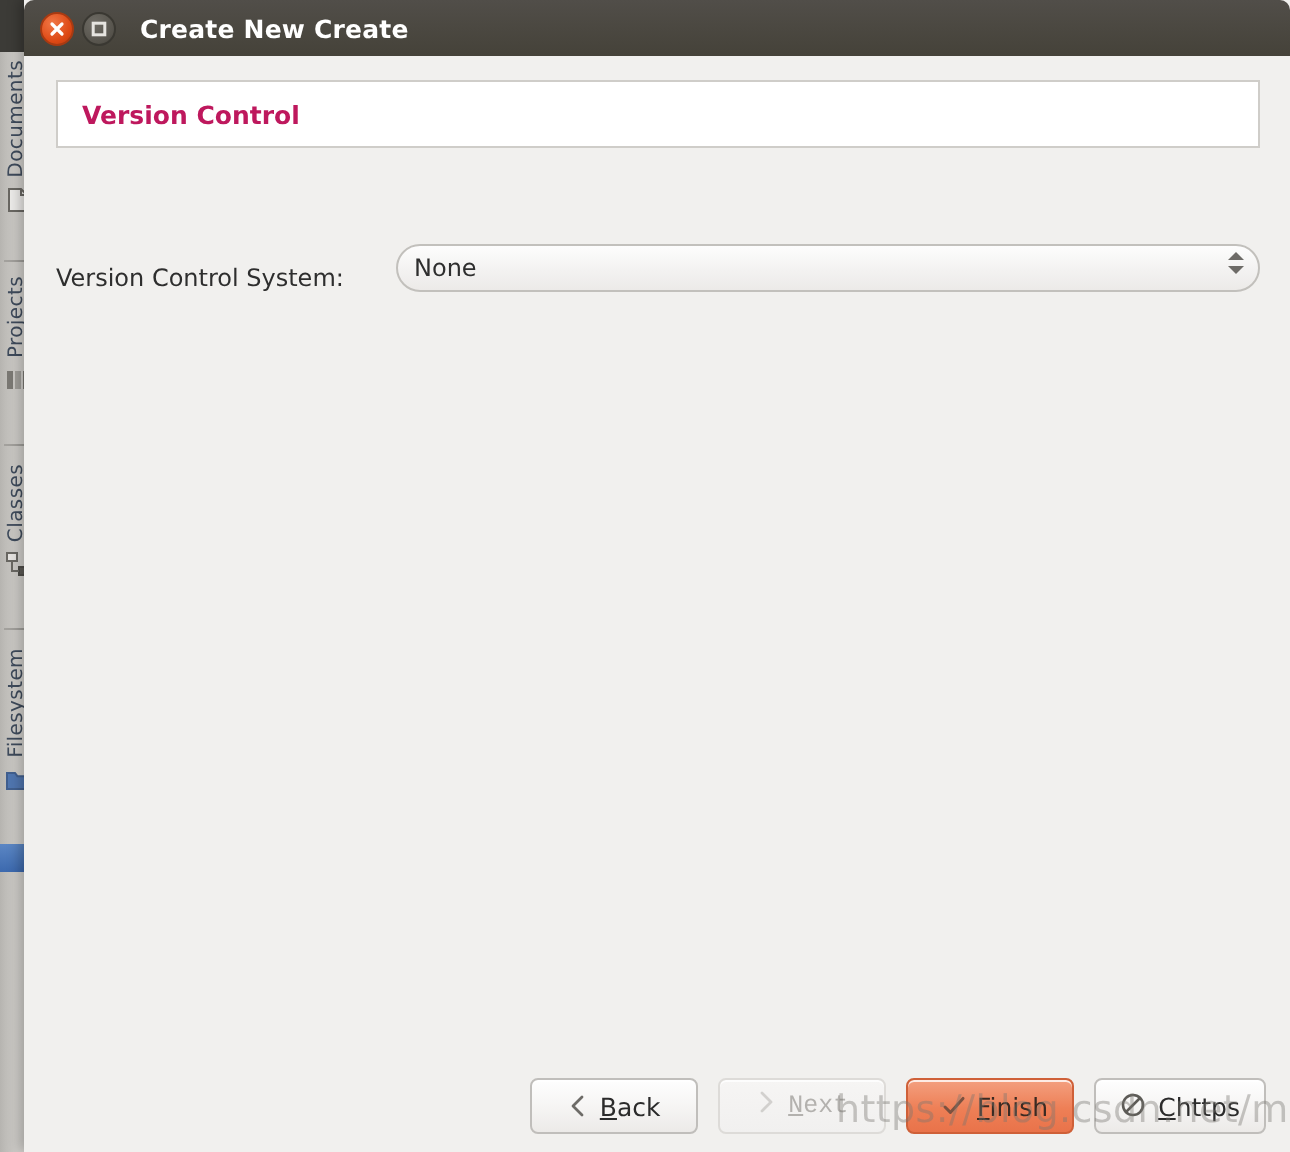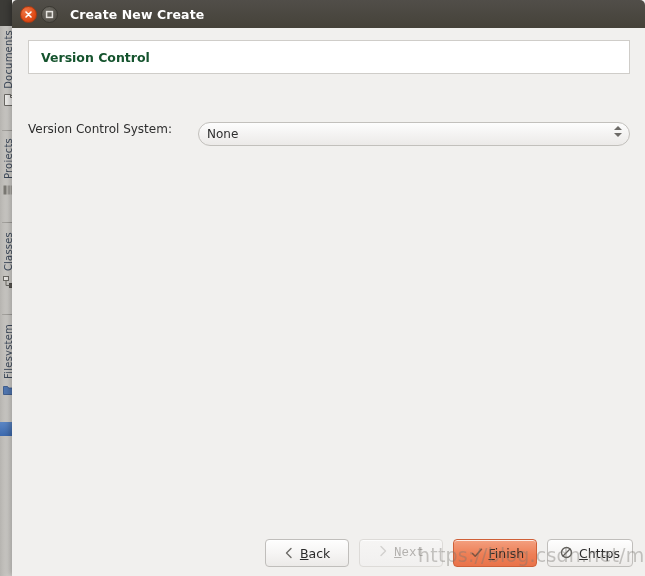--- a/index.html
+++ b/index.html
@@ -164,32 +164,32 @@
     background: #ffffff;
     border: 1px solid #cfcdc9;
     box-sizing: border-box;
     display: flex;
     align-items: center;
     padding-left: 12px;
   }
   .page-header-title {
     font-size: 12.5px;
     font-weight: bold;
-    color: #14532d;
+    color: #be185d;
   }
 
   
   .form-row {
     position: absolute;
     left: 16px;
     top: 94px;
     width: 602px;
     height: 24px;
     display: flex;
-    align-items: flex-start;
+    align-items: flex-end;
   }
   .form-label {
     font-size: 12px;
     color: #2e2e2e;
     width: 170px;
     flex: 0 0 auto;
   }
   .combo {
     position: relative;
     flex: 1 1 auto;

